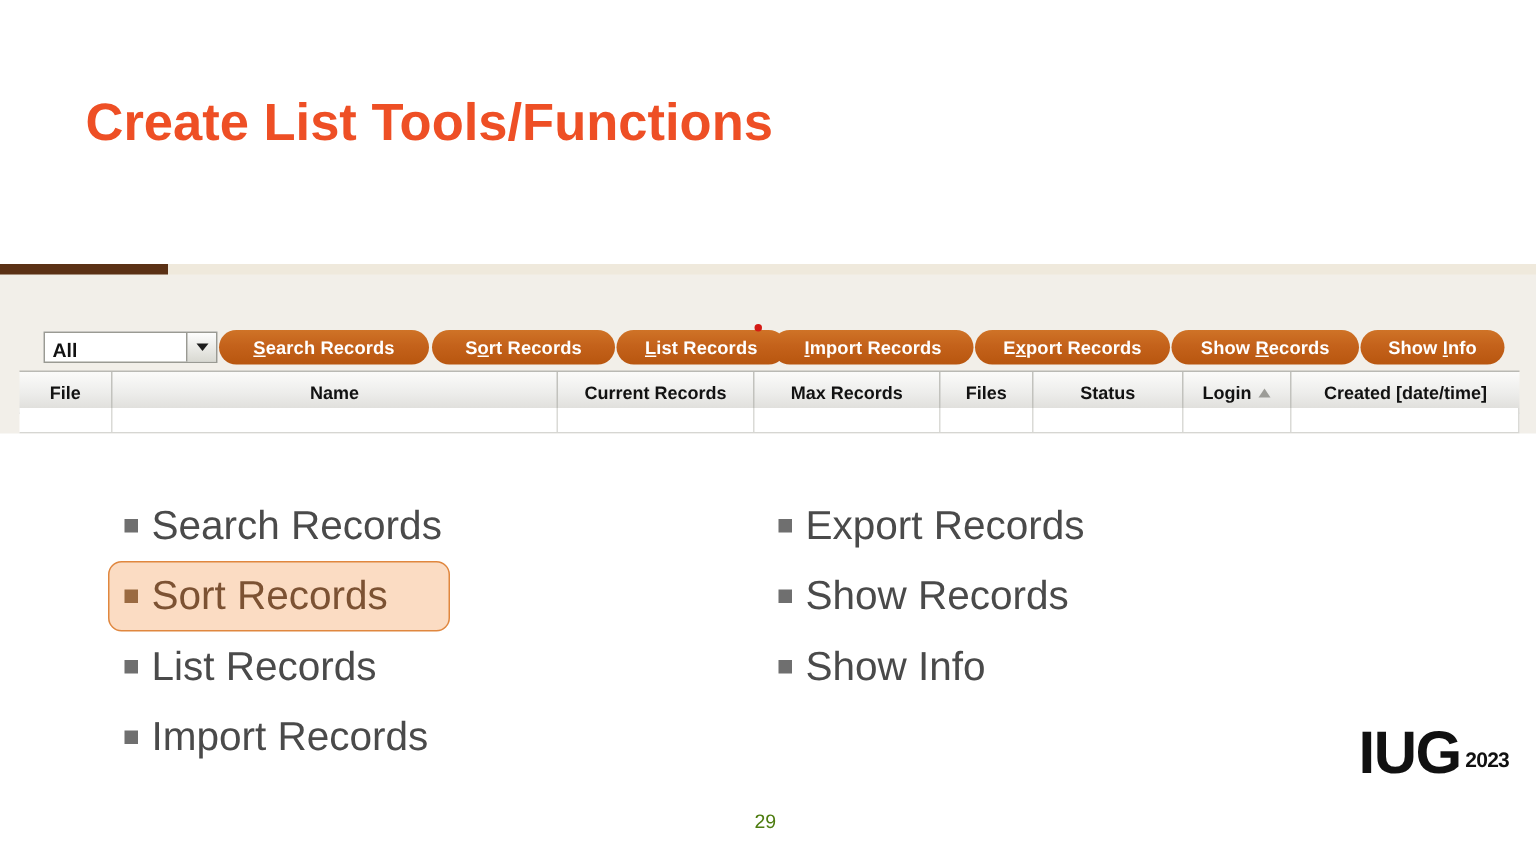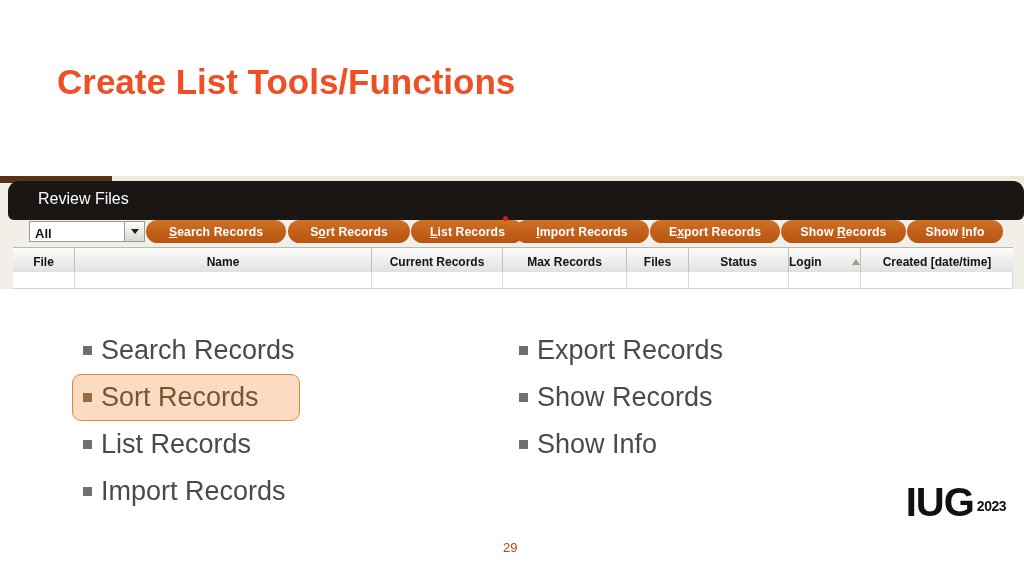--- a/index.html
+++ b/index.html
@@ -219,21 +219,21 @@
   }
   .bullet-row.highlight .txt { color: #7c5233; }
   .bullet-row.highlight .sq  { background: #9a6a41; }
 
   
   .page-number {
     position: absolute;
     left: 503px;
     top: 540px;
     font-size: 13px;
-    color: #c2410c;
+    color: #4d7c0f;
   }
   .logo {
     position: absolute;
     right: 18px;
     top: 484px;
     display: flex;
     align-items: flex-start;
     color: #111111;
   }
   .logo .iug {
@@ -257,23 +257,20 @@
 </head>
 <body>
 
 <div class="slide-title">Create List Tools/Functions</div>
 
 <div class="app-panel">
 
   <div class="panel-topstrip"></div>
   <div class="panel-topstrip-brown"></div>
 
-  <div class="titlebar">
-    <div class="titlebar-text">Review Files</div>
-  </div>
 
   <div class="filter-select">
     <span class="val">All</span>
     <span class="arrowbox">
         <span class="caret"></span>
       </span>
   </div>
 
   <div id="toolbar-buttons">
       <div class="btn" style="left: 146px; width: 140px;">
@@ -311,21 +308,21 @@
       </div>
       <div class="colhdr" style="width: 124px;">
         <span>Max Records</span>
       </div>
       <div class="colhdr" style="width: 62px;">
         <span>Files</span>
       </div>
       <div class="colhdr" style="width: 100px; text-align: right;">
         <span>Status</span>
       </div>
-      <div class="colhdr" style="width: 72px; justify-content: space-between;">
+      <div class="colhdr" style="width: 72px;">
         <span>Login</span>
         <span class="sort-arrow"></span>
       </div>
       <div class="colhdr" style="width: 152px;">
         <span>Created [date/time]</span>
       </div>
     </div>
 
   <div class="rowstub" id="row-stub">
       <div class="cellstub" style="width: 62px;"></div>

